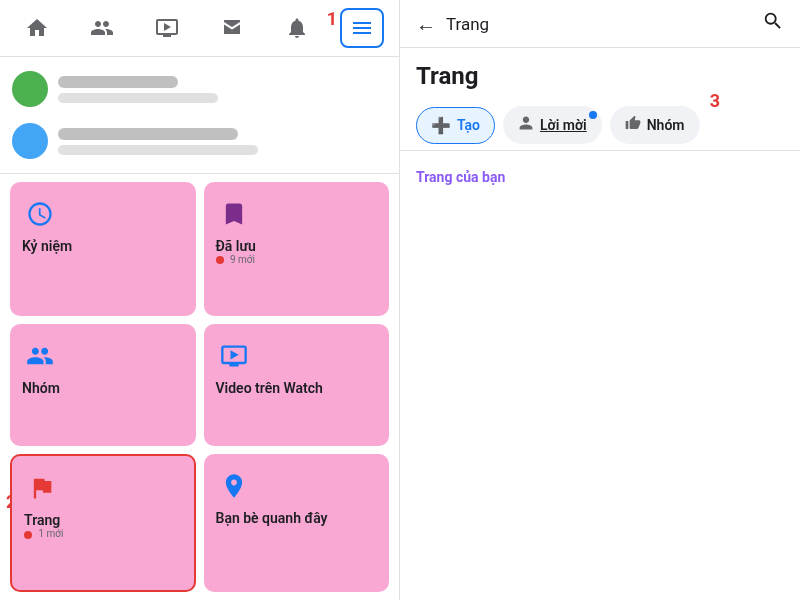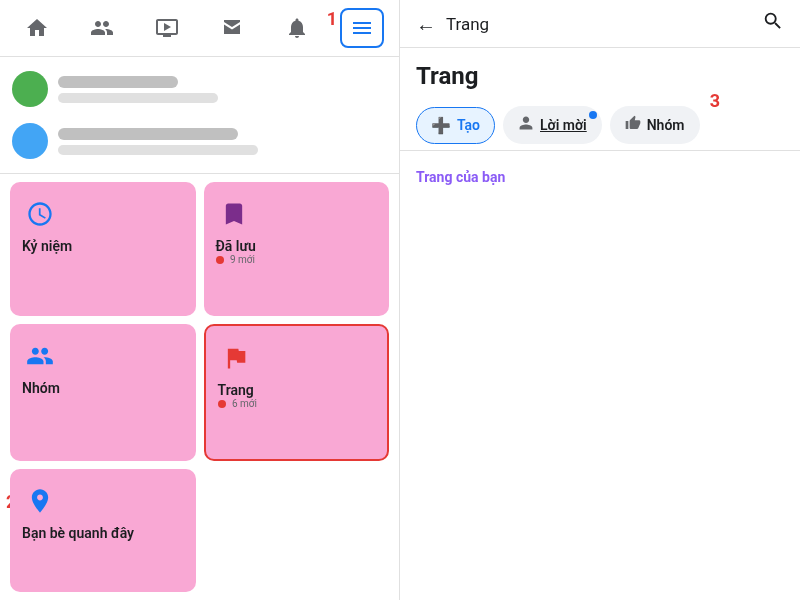--- a/index.html
+++ b/index.html
@@ -359,32 +359,40 @@
       <div class="menu-item-icon">
         <svg width="28" height="28" viewBox="0 0 24 24" fill="#1877f2">
             <path d="M16 11c1.66 0 2.99-1.34 2.99-3S17.66 5 16 5c-1.66 0-3 1.34-3 3s1.34 3 3 3zm-8 0c1.66 0 2.99-1.34 2.99-3S9.66 5 8 5C6.34 5 5 6.34 5 8s1.34 3 3 3zm0 2c-2.33 0-7 1.17-7 3.5V19h14v-2.5c0-2.33-4.67-3.5-7-3.5zm8 0c-.29 0-.62.02-.97.05 1.16.84 1.97 1.97 1.97 3.45V19h6v-2.5c0-2.33-4.67-3.5-7-3.5z"></path>
           </svg>
       </div>
       <span class="menu-item-label">Nhóm</span>
     </div>
 
 
 
+    <div class="menu-item">
+      <div class="menu-item-icon">
+        <svg width="28" height="28" viewBox="0 0 24 24" fill="#1877f2">
+            <path d="M21 3H3c-1.11 0-2 .89-2 2v12c0 1.1.89 2 2 2h5v2h8v-2h5c1.1 0 1.99-.9 1.99-2L23 5c0-1.11-.9-2-2-2zm0 14H3V5h18v12zm-5-6l-7 4V7z"></path>
+          </svg>
+      </div>
+      <span class="menu-item-label">Video trên Watch</span>
+    </div>
 
 
     <div class="menu-item highlighted">
       <div class="menu-item-icon">
         <svg width="28" height="28" viewBox="0 0 24 24" fill="#e53935">
             <path d="M14.4 6L14 4H5v17h2v-7h5.6l.4 2h7V6z"></path>
           </svg>
       </div>
       <span class="menu-item-label">Trang</span>
       <div class="label-num">
         <span class="badge-dot"></span>
-        <span>6 mới</span>
+        <span>1 mới</span>
       </div>
     </div>
 
     <div class="menu-item">
       <div class="menu-item-icon">
         <svg width="28" height="28" viewBox="0 0 24 24" fill="#1877f2">
             <path d="M12 2C8.13 2 5 5.13 5 9c0 5.25 7 13 7 13s7-7.75 7-13c0-3.87-3.13-7-7-7zm0 9.5c-1.38 0-2.5-1.12-2.5-2.5s1.12-2.5 2.5-2.5 2.5 1.12 2.5 2.5-1.12 2.5-2.5 2.5z"></path>
           </svg>
       </div>
       <span class="menu-item-label">Bạn bè quanh đây</span>

